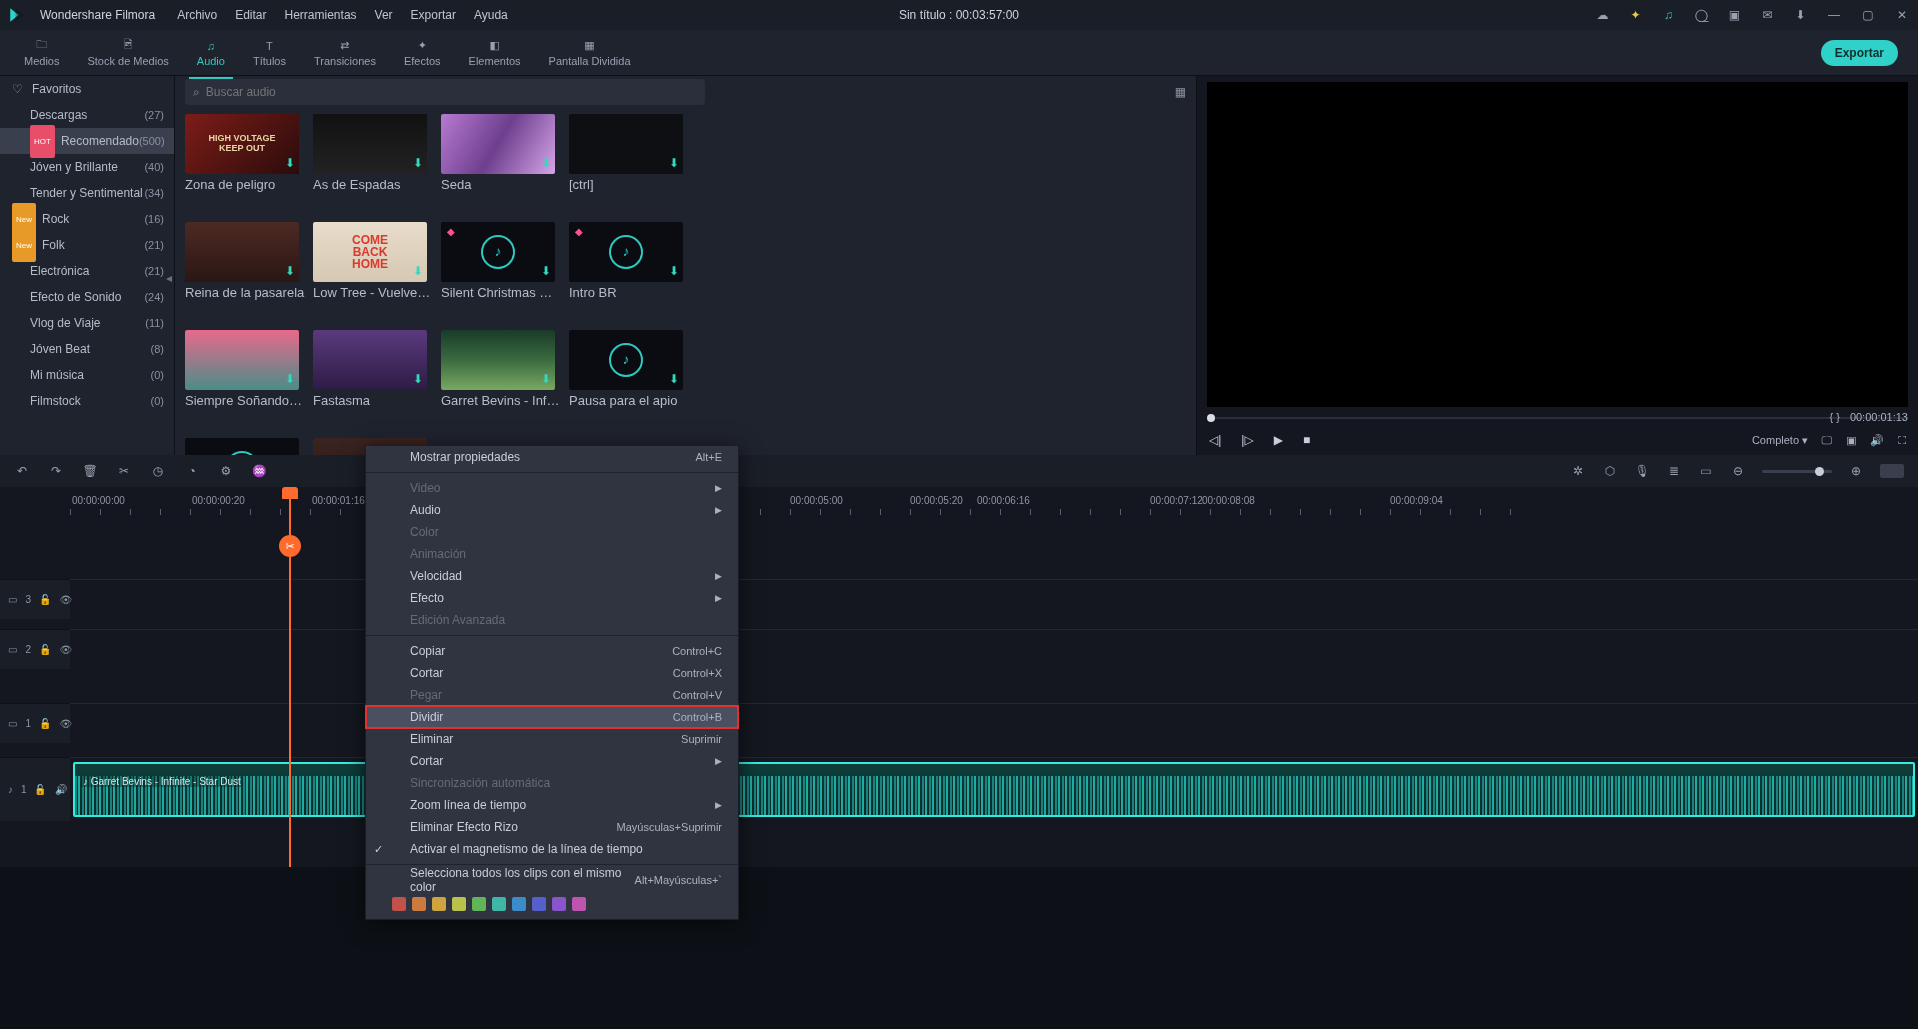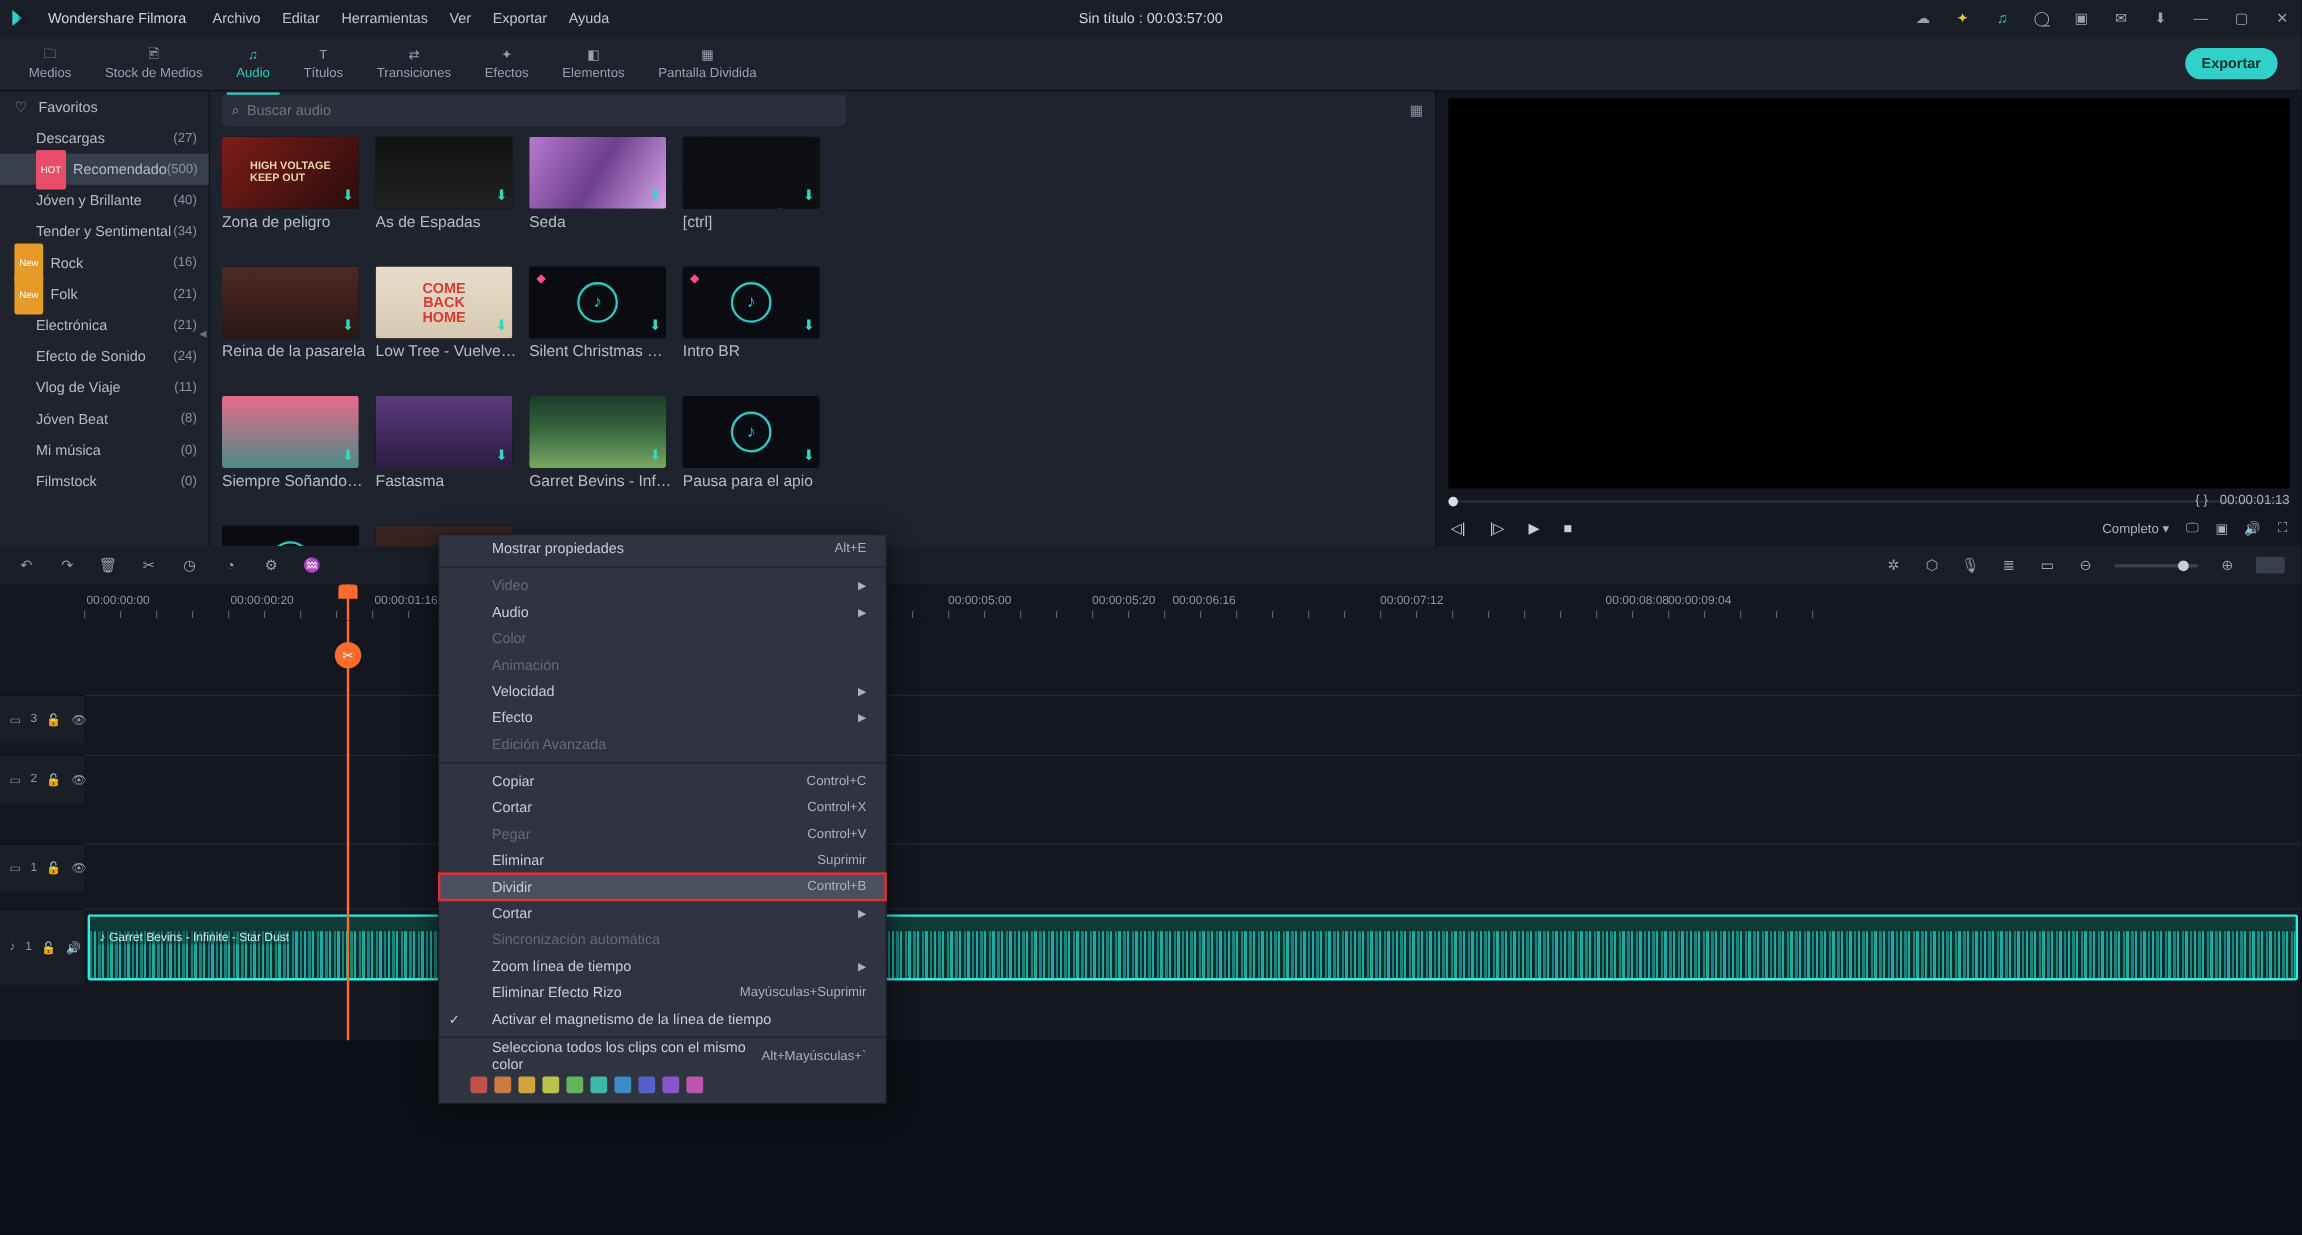--- a/index.html
+++ b/index.html
@@ -224,21 +224,21 @@
       <div class="search-box">
         <span>⌕</span>
         <input placeholder="Buscar audio" style="">
       </div>
       <span class="grid-ic">▦</span>
     </div>
     <div class="lib-grid" id="libgrid">
         <div class="card">
           <div class="thumb">
             <div class="thumb-art" style="background:linear-gradient(135deg,#7d1c18,#2a0c0b),radial-gradient(circle at 50% 40%,#e8b13a 0 15%,transparent 16%)"></div>
-            <div style="position:absolute;inset:0;display:flex;align-items:center;justify-content:center;font-weight:900;font-size:9px;color:#e8d6a8;text-align:left;line-height:1.1;">HIGH VOLTAGE<br>KEEP OUT</div>
+            <div style="position:absolute;inset:0;display:flex;align-items:center;justify-content:center;font-weight:900;font-size:9px;color:#e8d6a8;text-align:center;line-height:1.1;">HIGH VOLTAGE<br>KEEP OUT</div>
             <span class="dl">⬇</span>
           </div>
           <div class="card-label">Zona de peligro</div>
         </div>
         <div class="card">
           <div class="thumb">
             <div class="thumb-art" style="background:linear-gradient(#111,#222),radial-gradient(circle at 30% 40%,#dedede 0 10%,transparent 11%),radial-gradient(circle at 65% 55%,#dedede 0 10%,transparent 11%)"></div>
             <span class="dl">⬇</span>
           </div>
           <div class="card-label">As de Espadas</div>
@@ -380,21 +380,21 @@
 </div>
 
 <div class="ruler" id="ruler">
     <span class="ruler-label" style="left:72px">00:00:00:00</span>
     <span class="ruler-label" style="left:192px">00:00:00:20</span>
     <span class="ruler-label" style="left:312px">00:00:01:16</span>
     <span class="ruler-label" style="left:790px">00:00:05:00</span>
     <span class="ruler-label" style="left:910px">00:00:05:20</span>
     <span class="ruler-label" style="left:977px">00:00:06:16</span>
     <span class="ruler-label" style="left:1150px">00:00:07:12</span>
-    <span class="ruler-label" style="left:1338px">00:00:08:08</span>
+    <span class="ruler-label" style="left:1202px">00:00:08:08</span>
     <span class="ruler-label" style="left:1390px">00:00:09:04</span>
     <div class="ruler-tick" style="left:70px"></div>
     <div class="ruler-tick" style="left:100px"></div>
     <div class="ruler-tick" style="left:130px"></div>
     <div class="ruler-tick" style="left:160px"></div>
     <div class="ruler-tick" style="left:190px"></div>
     <div class="ruler-tick" style="left:220px"></div>
     <div class="ruler-tick" style="left:250px"></div>
     <div class="ruler-tick" style="left:280px"></div>
     <div class="ruler-tick" style="left:310px"></div>
@@ -528,27 +528,27 @@
       <span class="sc">Control+C</span>
     </div>
     <div class="ctx-item">
       <span>Cortar</span>
       <span class="sc">Control+X</span>
     </div>
     <div class="ctx-item disabled">
       <span>Pegar</span>
       <span class="sc">Control+V</span>
     </div>
-    <div class="ctx-item">
-      <span>Eliminar</span>
-      <span class="sc">Suprimir</span>
-    </div>
     <div class="ctx-item hl red-box">
       <span>Dividir</span>
       <span class="sc">Control+B</span>
+    </div>
+    <div class="ctx-item">
+      <span>Eliminar</span>
+      <span class="sc">Suprimir</span>
     </div>
     <div class="ctx-item">
       <span>Cortar</span>
       <span class="arr">▶</span>
     </div>
     <div class="ctx-item disabled">
       <span>Sincronización automática</span>
     </div>
     <div class="ctx-item">
       <span>Zoom línea de tiempo</span>

